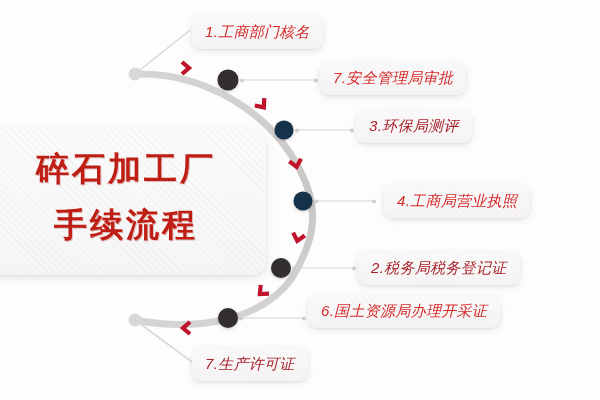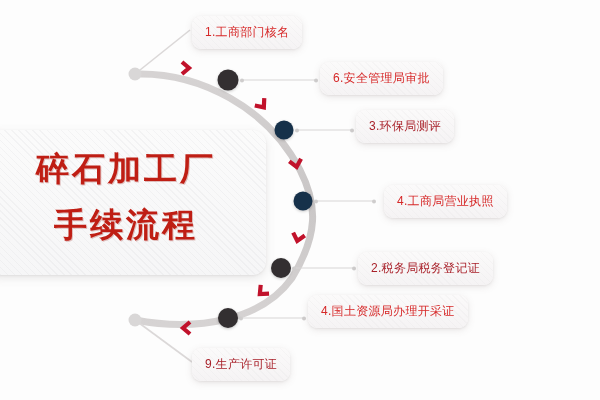--- a/index.html
+++ b/index.html
@@ -46,21 +46,21 @@
   .conn .cdot.b{left:100%;}
 
   
   .pill{
     position:absolute;white-space:nowrap;
     padding:7px 13px 8px 13px;border-radius:9px;
     background:
       repeating-linear-gradient(45deg,rgba(220,218,220,.16) 0 1px,rgba(0,0,0,0) 1px 5px),
       linear-gradient(180deg,#fbfafa 0%,#f5f3f4 100%);
     box-shadow:0 2px 7px rgba(130,115,115,.17), 0 1px 2px rgba(130,115,115,.10);
-    font-size:12px;line-height:18px;letter-spacing:.3px;
+    font-size:15px;line-height:18px;letter-spacing:.3px;font-style:italic;
   }
   .pill.bright{color:#d62828;}
   .pill.deep{color:#a81f28;}
 </style>
 </head>
 <body>
 
 <div id="stage">
 
   <svg id="arc-layer" viewBox="0 0 600 400" xmlns="http://www.w3.org/2000/svg">
@@ -133,21 +133,21 @@
       <div class="node term" style="left: 135px; top: 320px; width: 13px; height: 13px; background: rgb(217, 215, 215);"></div>
     </div>
 
   <div id="title-card">
     <div class="tline l1">碎石加工厂</div>
     <div class="tline l2">手续流程</div>
   </div>
 
   <div id="pills">
       <div class="pill bright" style="left: 192px; top: 16px;">1.工商部门核名</div>
-      <div class="pill bright" style="left: 320px; top: 62px;">6.安全管理局审批</div>
+      <div class="pill bright" style="left: 320px; top: 62px;">7.安全管理局审批</div>
       <div class="pill deep" style="left: 356px; top: 110px;">3.环保局测评</div>
       <div class="pill bright" style="left: 384px; top: 185px;">4.工商局营业执照</div>
       <div class="pill deep" style="left: 358px; top: 252px;">2.税务局税务登记证</div>
-      <div class="pill bright" style="left: 308px; top: 295px;">4.国土资源局办理开采证</div>
-      <div class="pill deep" style="left: 192px; top: 348px;">9.生产许可证</div>
+      <div class="pill bright" style="left: 308px; top: 295px;">6.国土资源局办理开采证</div>
+      <div class="pill deep" style="left: 192px; top: 348px;">7.生产许可证</div>
     </div>
 
 </div>
 
 </body></html>

